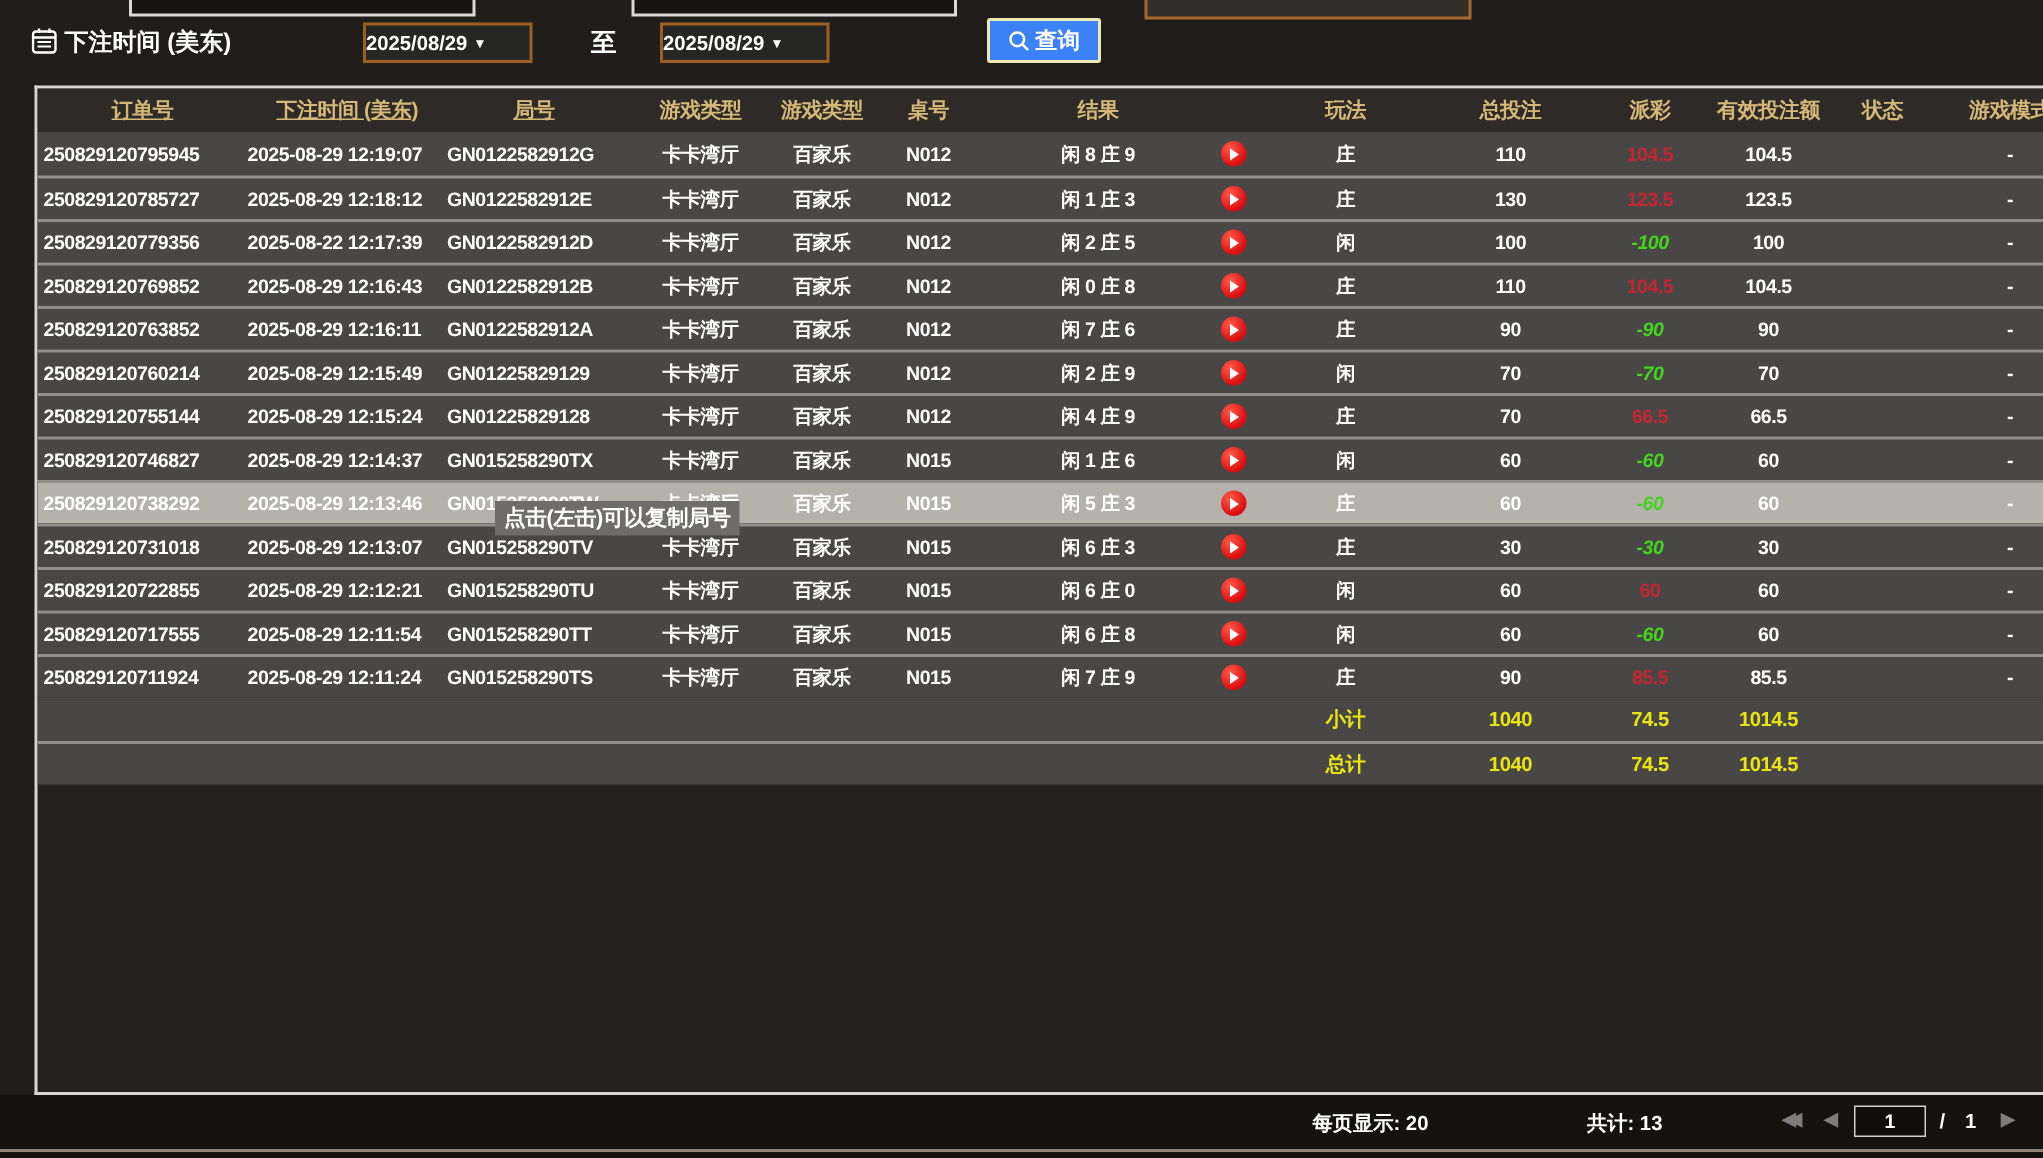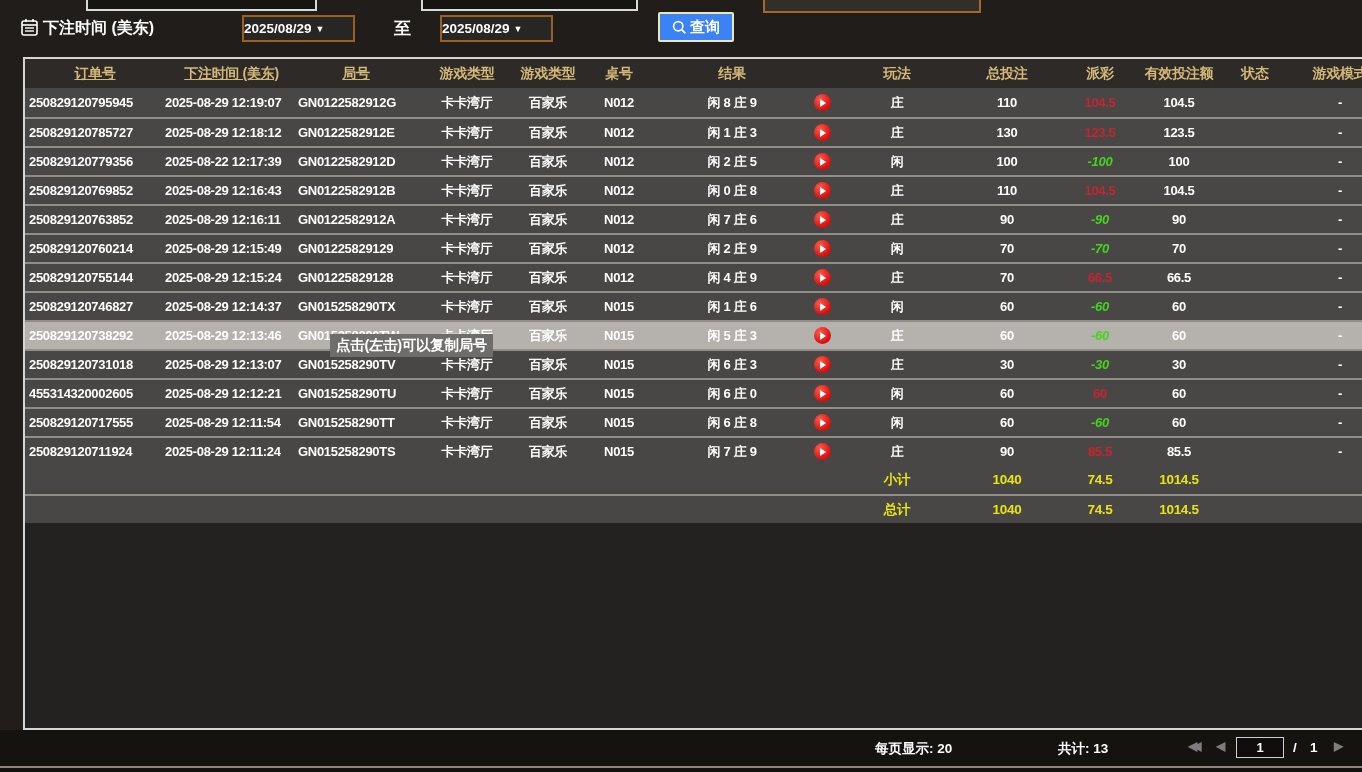--- a/index.html
+++ b/index.html
@@ -338,21 +338,21 @@
       <span class="replay"></span>
     </div>
     <div class="cell c9">庄</div>
     <div class="cell c10">30</div>
     <div class="cell c11 neg">-30</div>
     <div class="cell c12">30</div>
     <div class="cell c13 status-ok">已派彩</div>
     <div class="cell c14">-</div>
   </div>
       <div class="trow drow">
-    <div class="cell c1">455314320002605</div>
+    <div class="cell c1">250829120722855</div>
     <div class="cell c2">2025-08-29 12:12:21</div>
     <div class="cell c3">GN015258290TU</div>
     <div class="cell c4">卡卡湾厅</div>
     <div class="cell c5">百家乐</div>
     <div class="cell c6">N015</div>
     <div class="cell c7">闲 6 庄 0</div>
     <div class="cell c8">
       <span class="replay"></span>
     </div>
     <div class="cell c9">闲</div>

